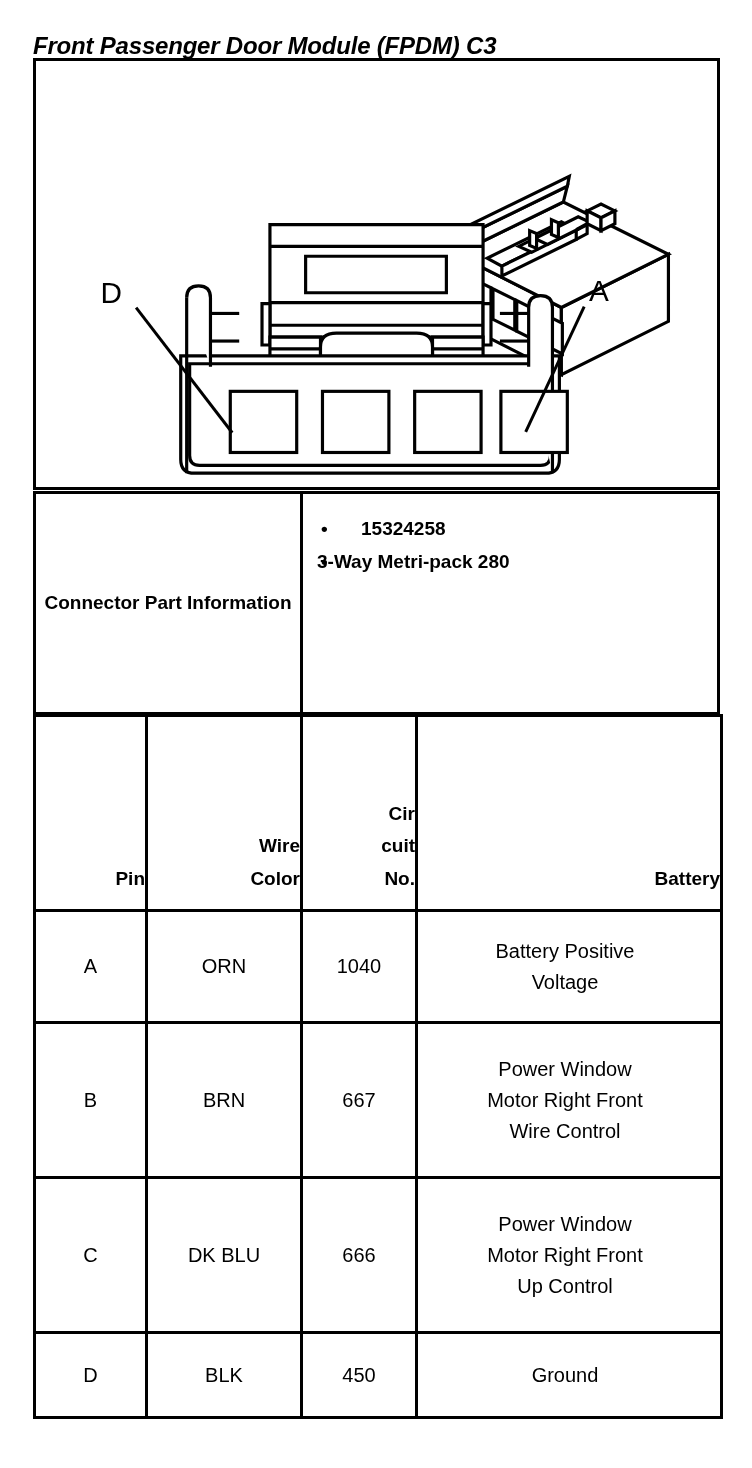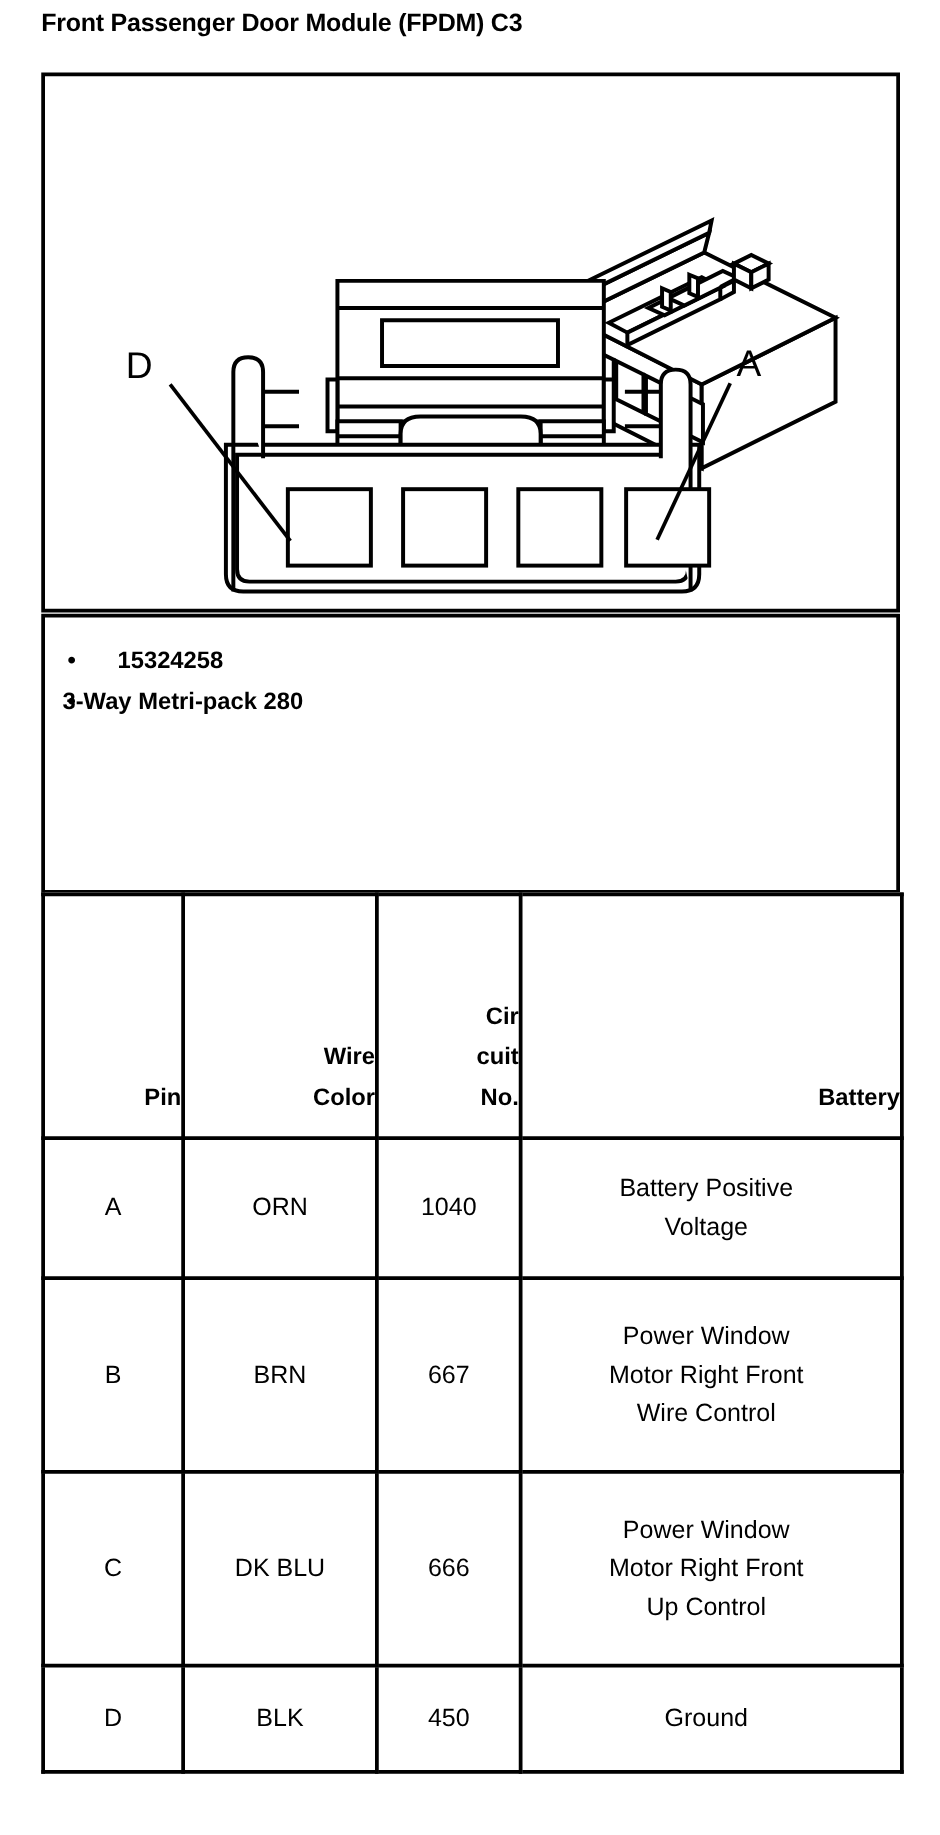--- a/index.html
+++ b/index.html
@@ -20,25 +20,26 @@
     position: absolute;
     left: 0; top: 0;
     width: 752px;
     height: 1468px;
   }
 
   
   .page-title {
     position: absolute;
     left: 33px;
-    top: 8px;
-    font-size: 20px;
+    top: 32px;
+    font-size: 24px;
     font-weight: bold;
     letter-spacing: -0.2px;
     white-space: nowrap;
+    font-style: italic;
   }
 
   
   .illus-box {
     position: absolute;
     left: 33px;
     top: 58px;
     width: 687px;
     height: 432px;
     border: 3px solid #000;
@@ -266,20 +267,21 @@
         <line x1="101" y1="250" x2="198" y2="377"></line>
         <line x1="553" y1="249" x2="494" y2="376"></line>
       </g>
 
       <text class="lbl" x="76" y="245" text-anchor="middle">D</text>
       <text class="lbl" x="568" y="243" text-anchor="middle">A</text>
     </svg>
   </div>
 
   <div class="cpi-box">
+    <div class="cpi-label">Connector Part Information</div>
     <div class="cpi-body">
       <div class="cpi-list">
         <div class="cpi-item">
           <span class="bullet">•</span>
           <span class="txt">15324258</span>
         </div>
         <div class="cpi-item wrap">
           <span class="bullet">•</span>
           <span class="txt">3-Way Metri-pack 280</span>
         </div>

